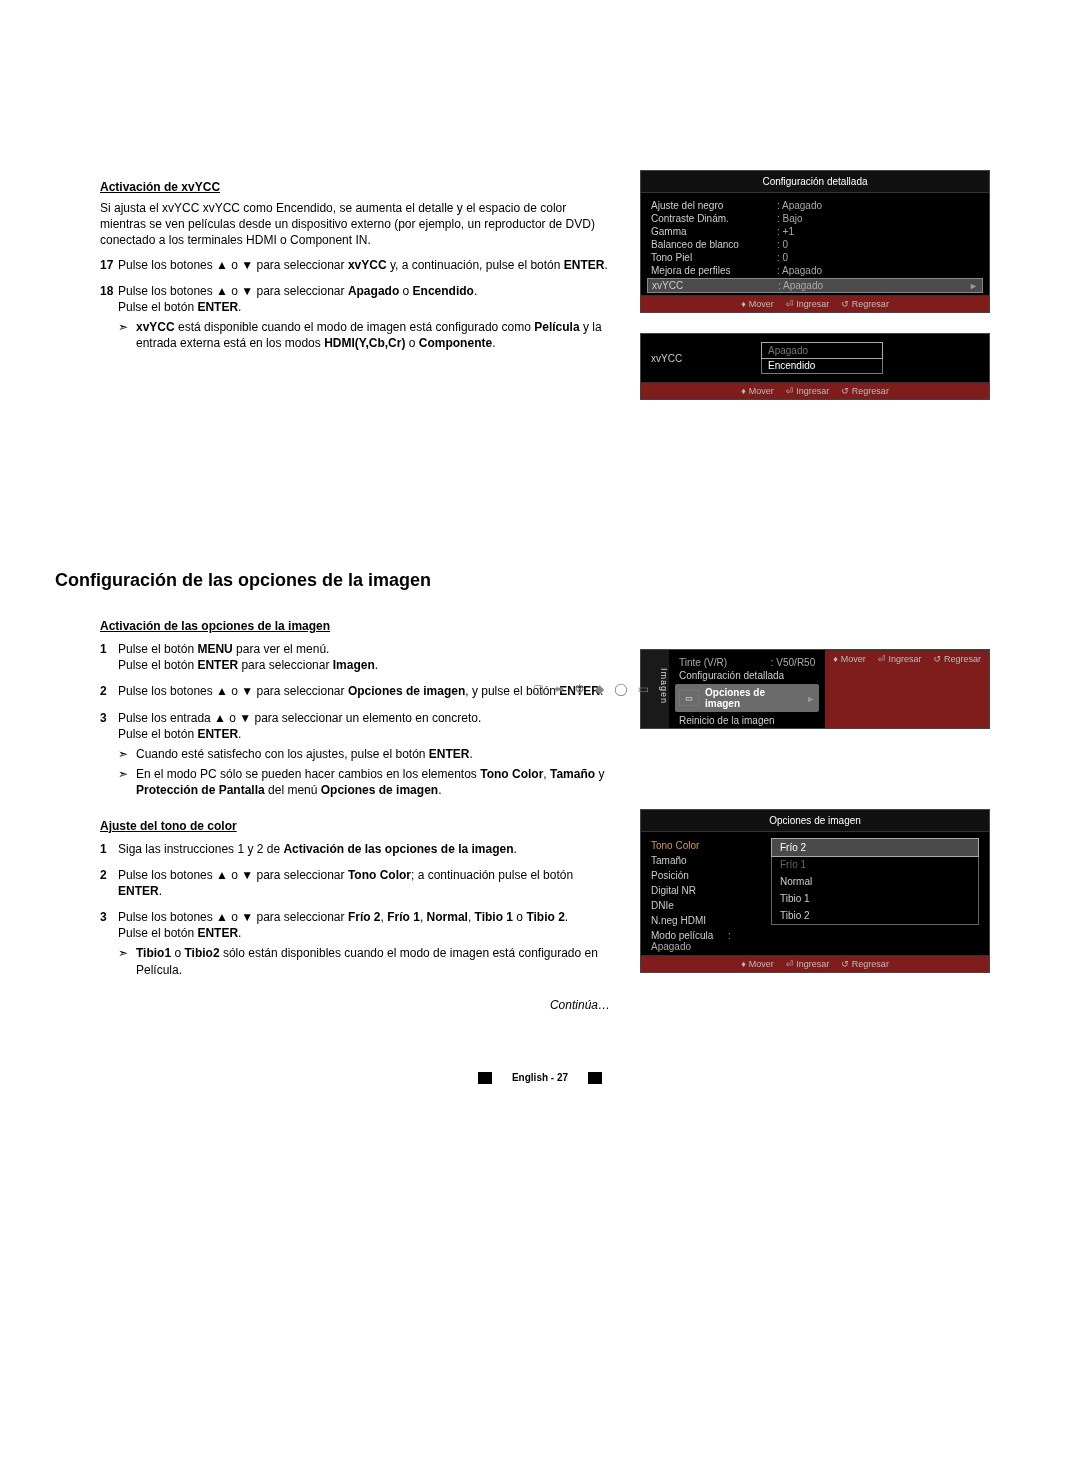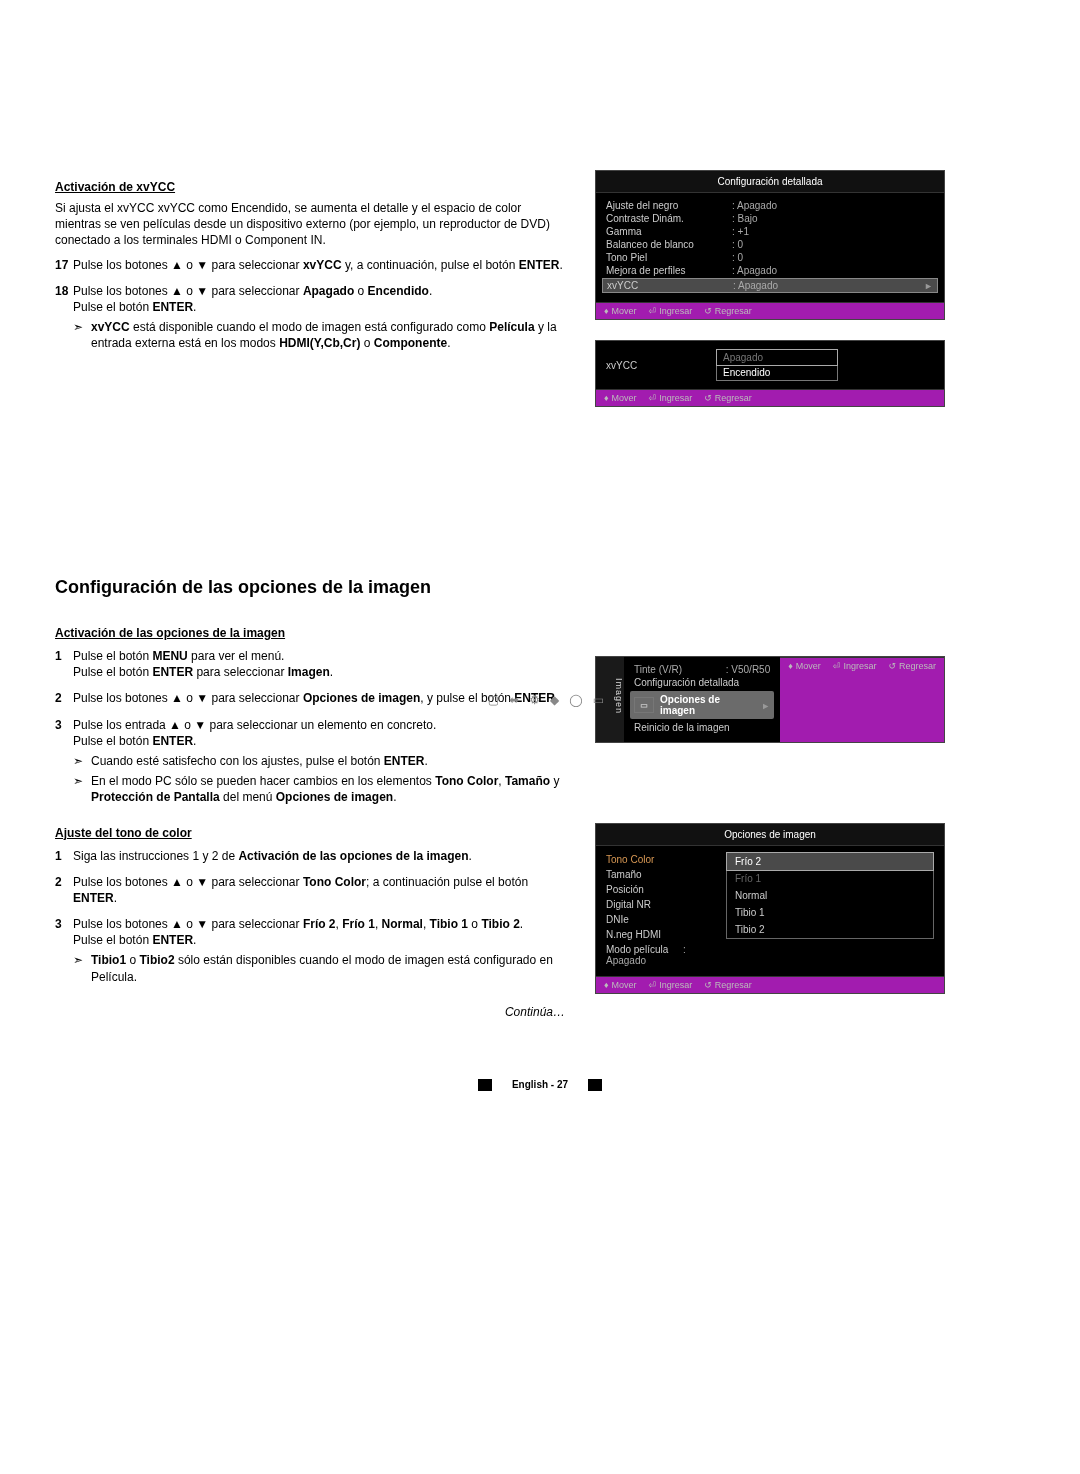--- a/index.html
+++ b/index.html
@@ -11,20 +11,21 @@
     width: 1080px;
   }
   .page {
     padding: 170px 55px 60px 55px;
     box-sizing: border-box;
     position: relative;
   }
   .columns {
     display: flex;
     gap: 30px;
+    margin-left: 45px;
   }
   .main-col { flex: 1 1 auto; max-width: 510px; }
   .side-col { width: 350px; flex: 0 0 350px; }
 
   h2.section-title {
     font-size: 18px;
     font-weight: bold;
     margin: 40px 0 18px 0;
   }
   .sub-heading {
@@ -52,35 +53,35 @@
     margin-bottom: 20px;
   }
   .osd-title {
     text-align: center;
     padding: 5px 0;
     background: #111;
     color: #fff;
     font-size: 10px;
     border-bottom: 1px solid #333;
   }
-  .osd-body { padding: 6px 10px 8px 10px; }
+  .osd-body { padding: 6px 10px 1px 10px; }
   .osd-row { display: flex; padding: 1px 0; align-items: center; gap: 6px; }
   .osd-row .label { flex: 0 0 120px; color: #ccc; }
   .osd-row .val { flex: 1; color: #aaa; }
   .osd-row.hl {
     background: #4b4b4b;
     border: 1px solid #888;
     margin: 1px -4px;
     padding: 1px 4px;
   }
   .osd-row .arrow::after { content: "►"; color: #999; font-size: 9px; }
   .osd-foot {
-    background: #a21caf;
+    background: #7f1d1d;
     display: flex;
-    justify-content: flex-start;
+    justify-content: center;
     gap: 12px;
     padding: 3px 8px;
     font-size: 9px;
     color: #bbb;
     border-top: 1px solid #333;
   }
   .osd-foot span::before { margin-right: 3px; }
   .osd-foot .mv::before { content: "♦"; }
   .osd-foot .ing::before { content: "⏎"; }
   .osd-foot .reg::before { content: "↺"; }

